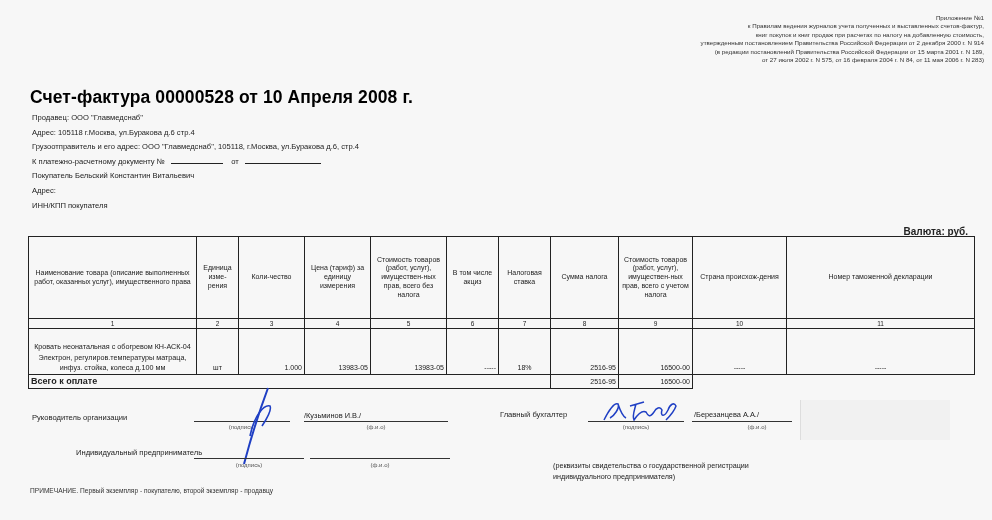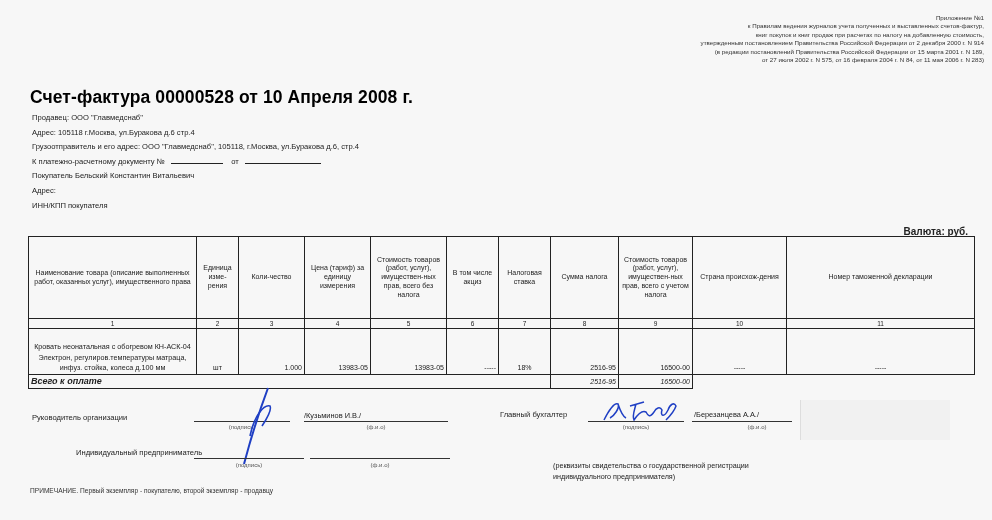--- a/index.html
+++ b/index.html
@@ -32,21 +32,21 @@
     table.inv td {
       border: 1.2px solid #222; padding: 0 2px;
       text-align: center; vertical-align: middle; line-height: 8.8px;
       overflow: hidden;
     }
     table.inv tr.head td { height: 82px; }
     table.inv tr.nums td { height: 10px; font-size: 6.5px; line-height: 9px; }
     table.inv tr.item td { height: 46px; vertical-align: bottom; padding-bottom: 1px; }
     table.inv tr.item td.l { text-align: center; line-height: 10.2px; font-size: 7.2px; }
     table.inv tr.item td.r { text-align: right; }
-    table.inv tr.total td { height: 14px; font-size: 7px; text-align: right; line-height: 9px; font-style: italic; }
+    table.inv tr.total td { height: 14px; font-size: 7px; text-align: right; line-height: 9px; }
     table.inv tr.total td.tl { text-align: left; font-weight: bold; font-size: 9px; }
     table.inv td.noborder { border: none; }
 
     .sig-label { font-size: 7.6px; color: #222; }
     .sig-line { border-bottom: 1.2px solid #333; height: 1px; }
     .sig-cap { font-size: 6px; color: #555; text-align: center; }
     .sig-name { font-size: 7.4px; color: #222; }
     .note { left: 30px; top: 487px; font-size: 6.6px; color: #333; }
     .ip-req { left: 553px; top: 460px; font-size: 7.2px; line-height: 11px; color: #222; }
     .stamp-ghost {

